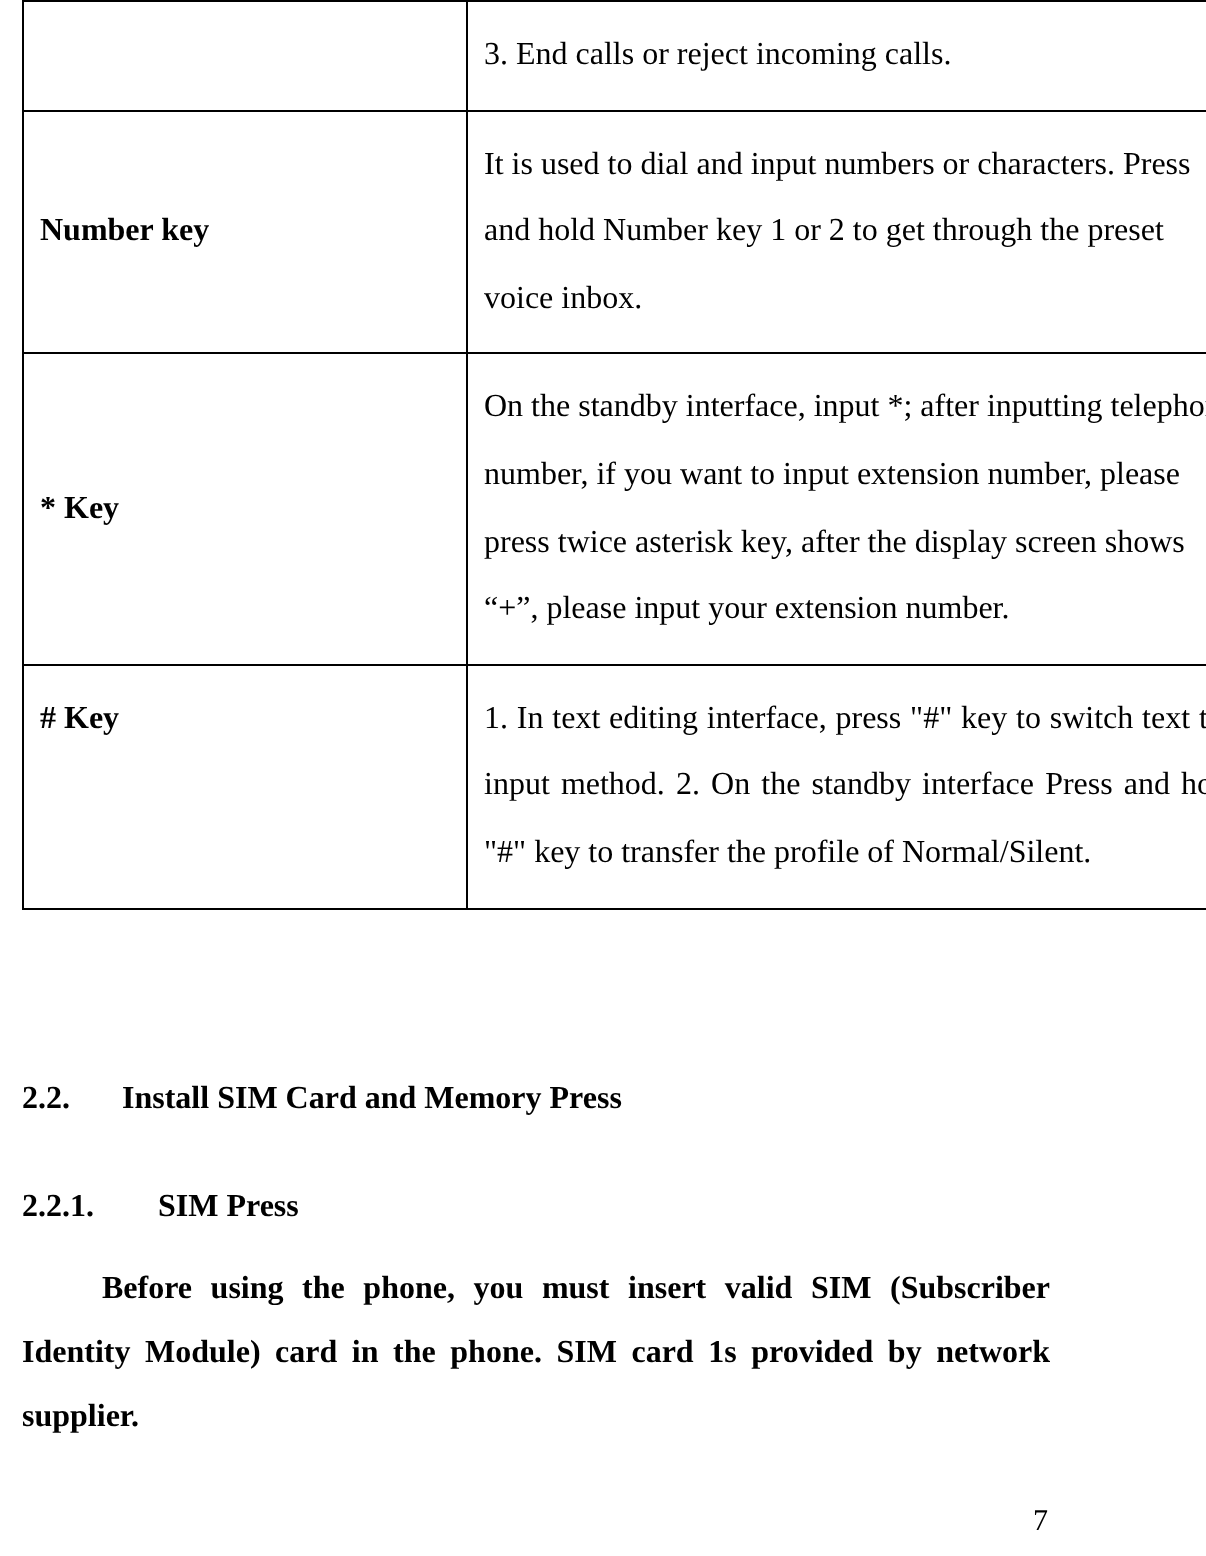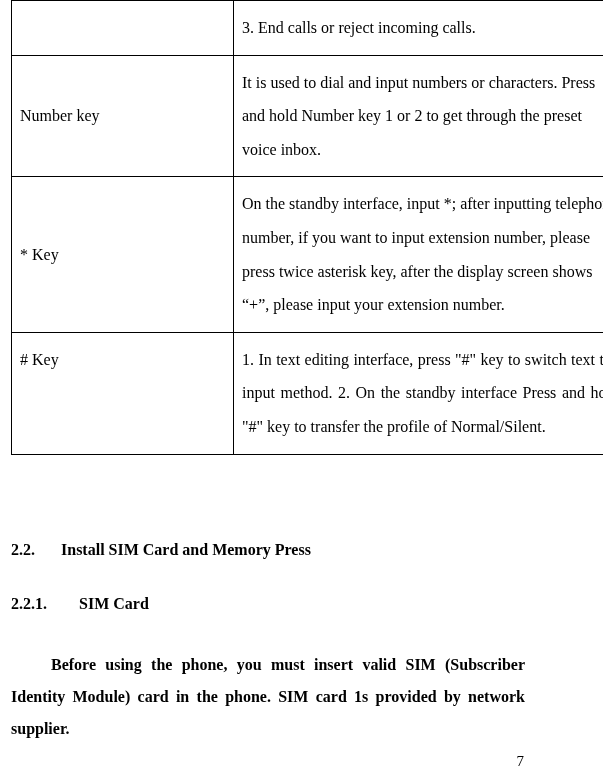--- a/index.html
+++ b/index.html
@@ -26,21 +26,21 @@
   }
   table.key-table td {
     border: 1.5px solid #000;
     vertical-align: top;
     padding: 10px 8px 10px 8px;
     line-height: 2.1;
     font-size: 16px;
   }
   table.key-table td.label {
     width: 205px;
-    font-weight: normal;
+    font-weight: bold;
     vertical-align: top;
   }
   table.key-table td.label.middle {
     vertical-align: middle;
   }
   table.key-table td.desc {
     width: 377px;
   }
   .row-hash td.desc {
     text-align: justify;
@@ -59,21 +59,21 @@
   .sec h3.subsection {
     font-size: 16px;
     font-weight: bold;
     margin: 36px 0 0 11px;
   }
   .sec h3.subsection .num {
     display: inline-block;
     min-width: 64px;
   }
   p.body {
-    margin: 36px 11px 0 11px;
+    margin: 16px 11px 0 11px;
     font-size: 16px;
     font-weight: bold;
     text-align: justify;
     line-height: 2.0;
     text-indent: 40px;
   }
   .page-number {
     position: absolute;
     right: 12px;
     bottom: 8px;
@@ -109,21 +109,21 @@
     </table>
 
   <div class="sec">
     <h2 class="section">
       <span class="num">2.2.</span>
       <span>Install SIM Card and Memory Press</span>
     </h2>
 
     <h3 class="subsection">
       <span class="num">2.2.1.</span>
-      <span>SIM Card</span>
+      <span>SIM Press</span>
     </h3>
 
     <p class="body">Before using the phone, you must insert valid SIM (Subscriber Identity Module) card in the phone. SIM card 1s provided by network supplier.</p>
   </div>
 
   <div class="page-number">7</div>
 
 </div>
 
 </body></html>

